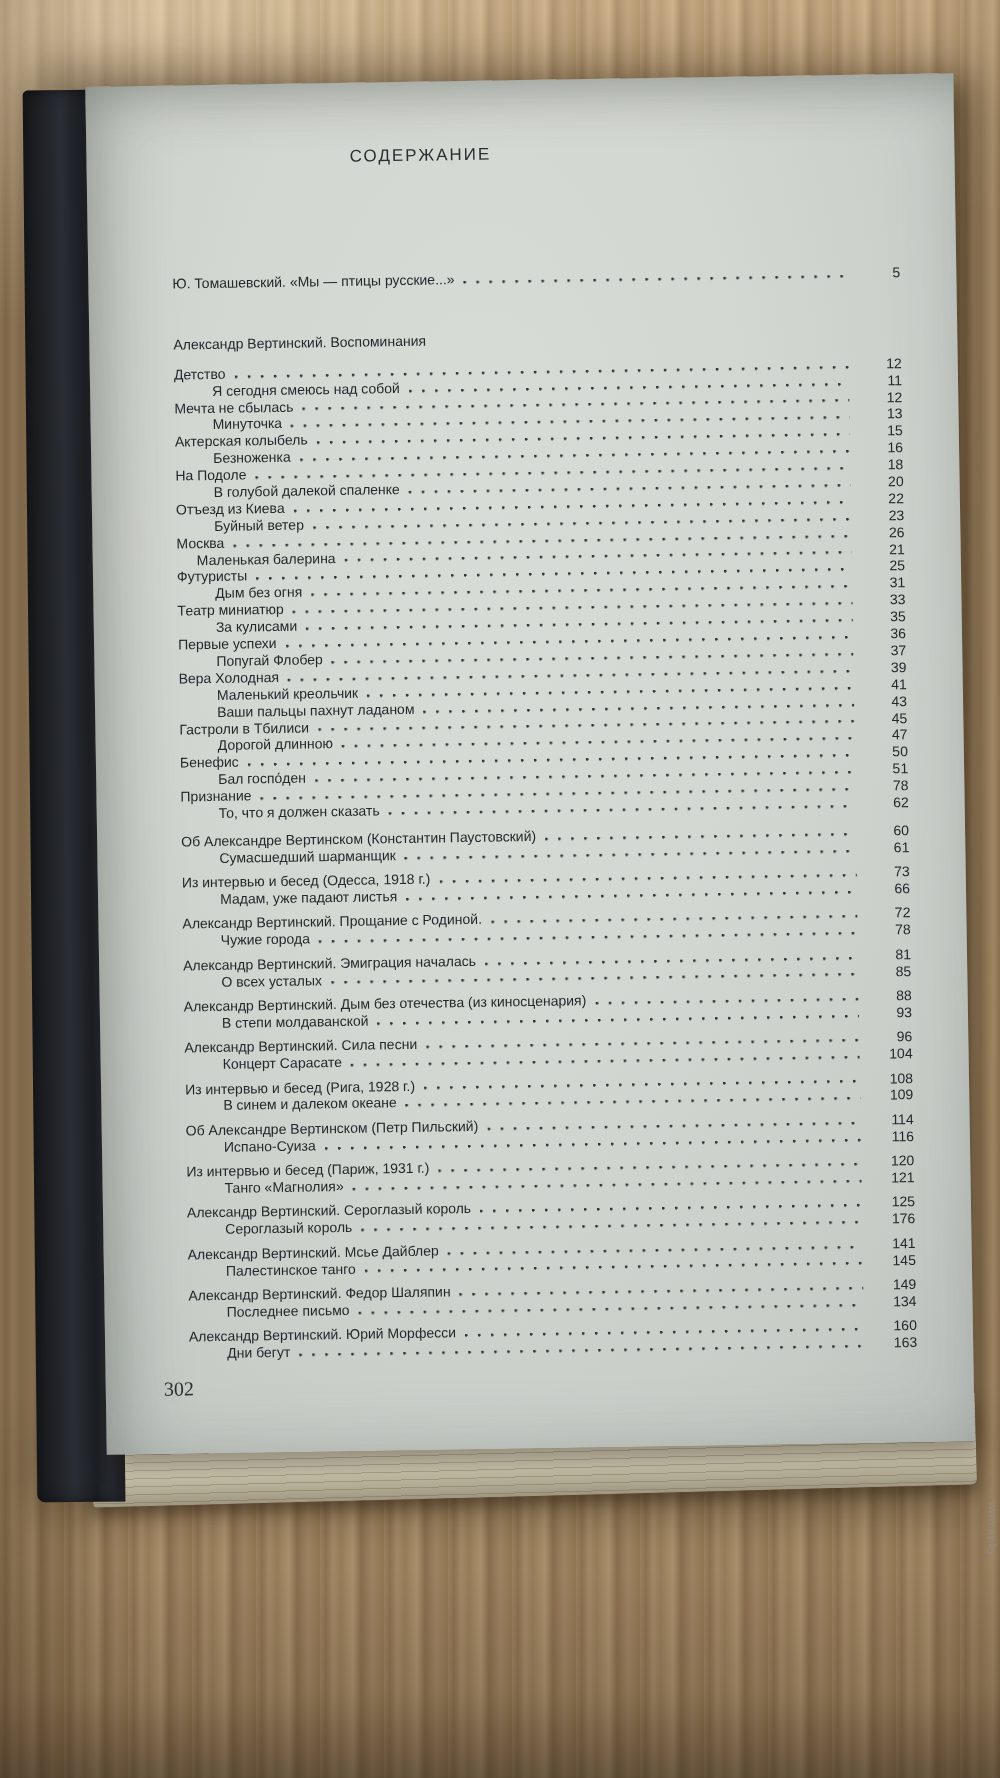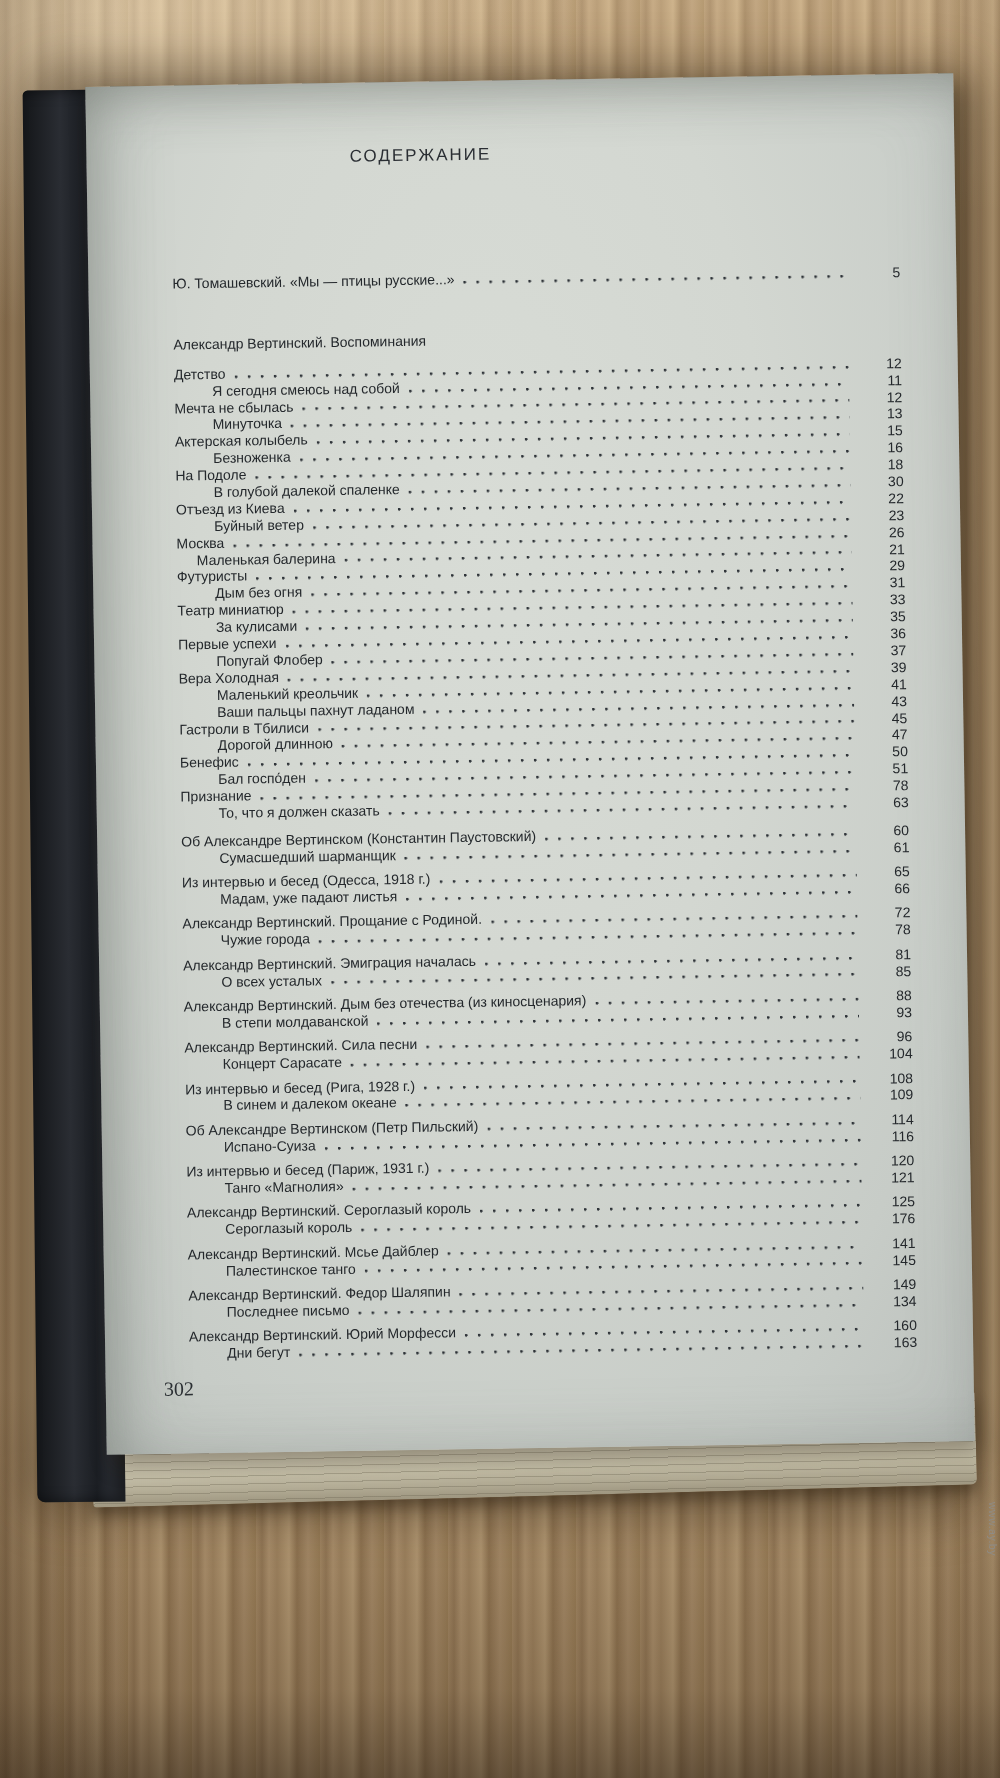--- a/index.html
+++ b/index.html
@@ -157,21 +157,21 @@
 
   <div class="row">
     <span class="label">На Подоле</span>
     <span class="dots"></span>
     <span class="pg">18</span>
   </div>
 
   <div class="row">
     <span class="label" style="padding-left: 38px;">В голубой далекой спаленке</span>
     <span class="dots"></span>
-    <span class="pg">30</span>
+    <span class="pg">20</span>
   </div>
 
   <div class="row">
     <span class="label">Отъезд из Киева</span>
     <span class="dots"></span>
     <span class="pg">22</span>
   </div>
 
   <div class="row">
     <span class="label" style="padding-left: 38px;">Буйный ветер</span>
@@ -187,21 +187,21 @@
 
   <div class="row">
     <span class="label" style="padding-left: 20px;">Маленькая балерина</span>
     <span class="dots"></span>
     <span class="pg">21</span>
   </div>
 
   <div class="row">
     <span class="label">Футуристы</span>
     <span class="dots"></span>
-    <span class="pg">29</span>
+    <span class="pg">25</span>
   </div>
 
   <div class="row">
     <span class="label" style="padding-left: 38px;">Дым без огня</span>
     <span class="dots"></span>
     <span class="pg">31</span>
   </div>
 
   <div class="row">
     <span class="label">Театр миниатюр</span>
@@ -271,21 +271,21 @@
 
   <div class="row">
     <span class="label">Признание</span>
     <span class="dots"></span>
     <span class="pg">78</span>
   </div>
 
   <div class="row">
     <span class="label" style="padding-left: 38px;">То, что я должен сказать</span>
     <span class="dots"></span>
-    <span class="pg">63</span>
+    <span class="pg">62</span>
   </div>
 </div>
 
     <div class="part2" id="part2">
         <div class="group">
   <div class="row">
     <span class="label">Об Александре Вертинском (Константин Паустовский)</span>
     <span class="dots"></span>
     <span class="pg">60</span>
   </div>
@@ -293,21 +293,21 @@
   <div class="row">
     <span class="label" style="padding-left: 38px;">Сумасшедший шарманщик</span>
     <span class="dots"></span>
     <span class="pg">61</span>
   </div>
 </div>
         <div class="group">
   <div class="row">
     <span class="label">Из интервью и бесед (Одесса, 1918 г.)</span>
     <span class="dots"></span>
-    <span class="pg">65</span>
+    <span class="pg">73</span>
   </div>
 
   <div class="row">
     <span class="label" style="padding-left: 38px;">Мадам, уже падают листья</span>
     <span class="dots"></span>
     <span class="pg">66</span>
   </div>
 </div>
         <div class="group">
   <div class="row">

